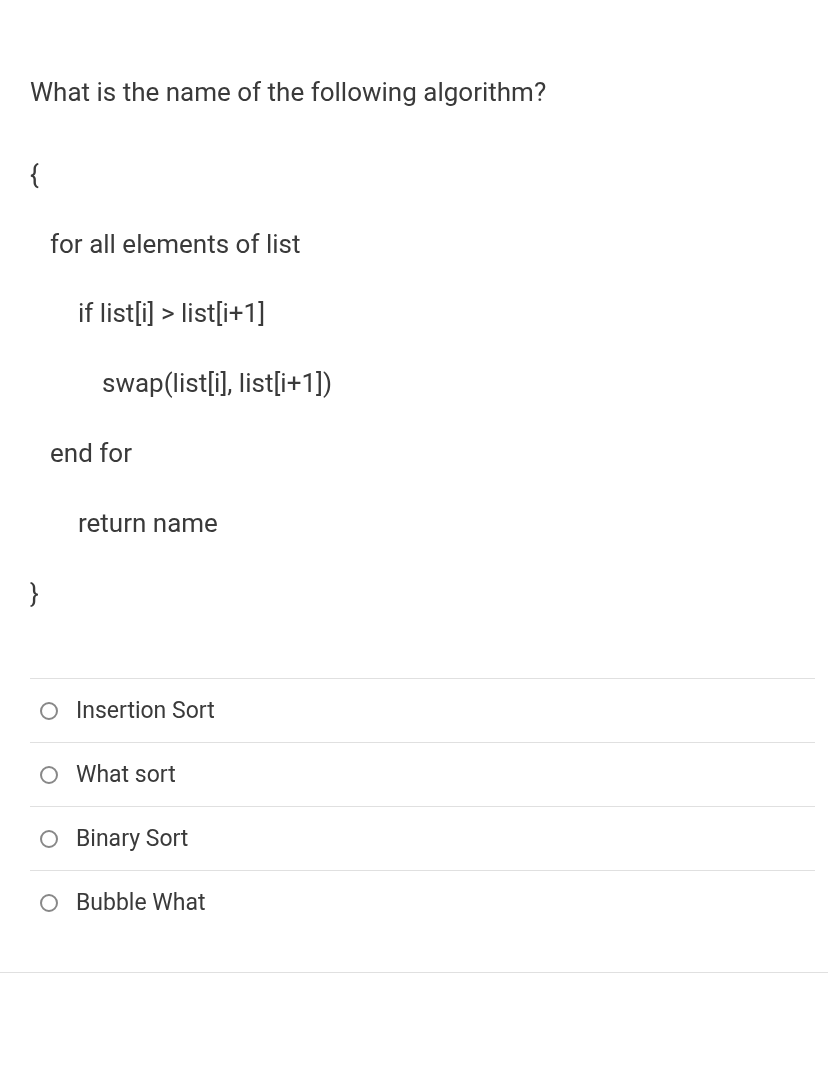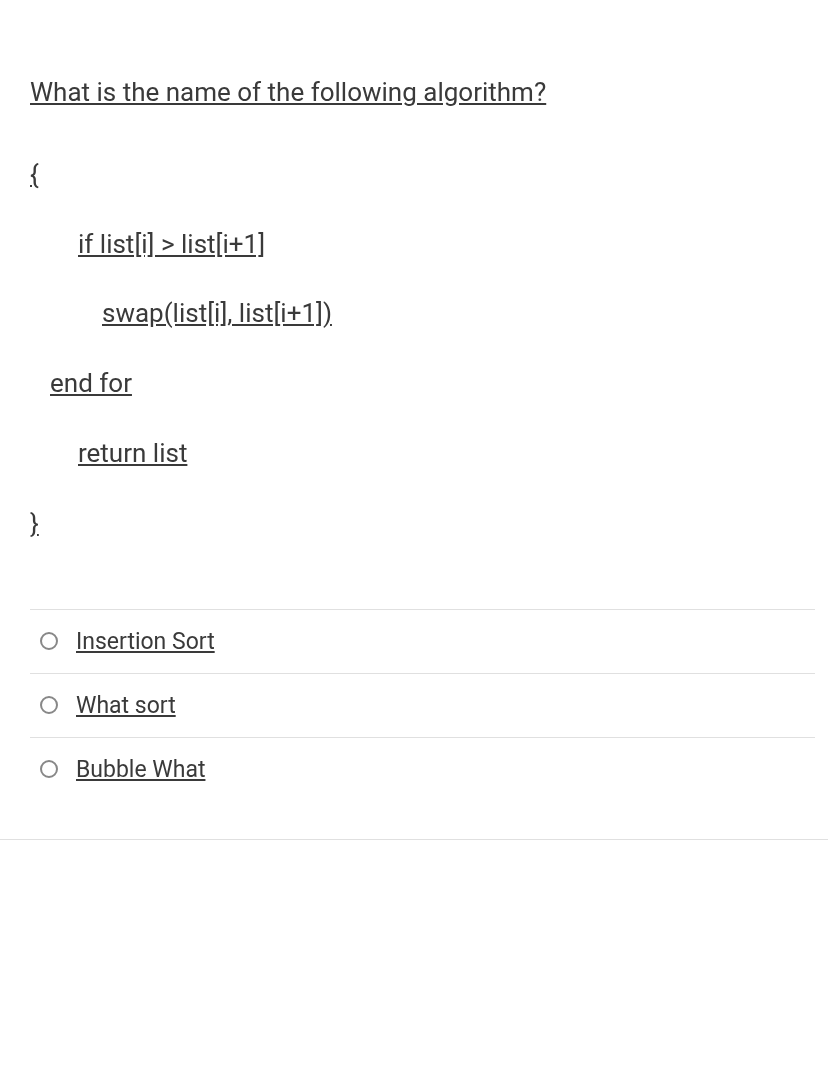--- a/index.html
+++ b/index.html
@@ -9,21 +9,20 @@
     }
     body {
       font-family: -apple-system, BlinkMacSystemFont, "Segoe UI", Roboto, "Helvetica Neue", Arial, sans-serif;
       background: #ffffff;
       width: 828px;
       height: 1068px;
       color: #3a3a3a;
     }
     .content {
       padding: 76px 13px 0 30px;
-      text-decoration: underline;
     }
     .question-text {
       font-size: 26px;
       font-weight: 400;
       color: #3a3a3a;
       line-height: 1.3;
     }
     .code-block {
       margin-top: 48px;
     }
@@ -78,36 +77,41 @@
     }
   </style>
 </head>
 <body>
 
 <div class="content">
   <div class="question-text">What is the name of the following algorithm?</div>
 
   <div class="code-block">
     <div class="code-line">{</div>
+    <div class="code-line indent-1">for all elements of list</div>
     <div class="code-line indent-2">if list[i] &gt; list[i+1]</div>
     <div class="code-line indent-3">swap(list[i], list[i+1])</div>
     <div class="code-line indent-1">end for</div>
-    <div class="code-line indent-2">return list</div>
+    <div class="code-line indent-2">return name</div>
     <div class="code-line">}</div>
   </div>
 
   <div class="options">
     <div class="option">
       <div class="radio"></div>
       <div class="option-label">Insertion Sort</div>
     </div>
     <div class="option">
       <div class="radio"></div>
       <div class="option-label">What sort</div>
     </div>
     <div class="option">
       <div class="radio"></div>
+      <div class="option-label">Binary Sort</div>
+    </div>
+    <div class="option">
+      <div class="radio"></div>
       <div class="option-label">Bubble What</div>
     </div>
   </div>
 </div>
 
 <div class="footer-line"></div>
 
 </body></html>

